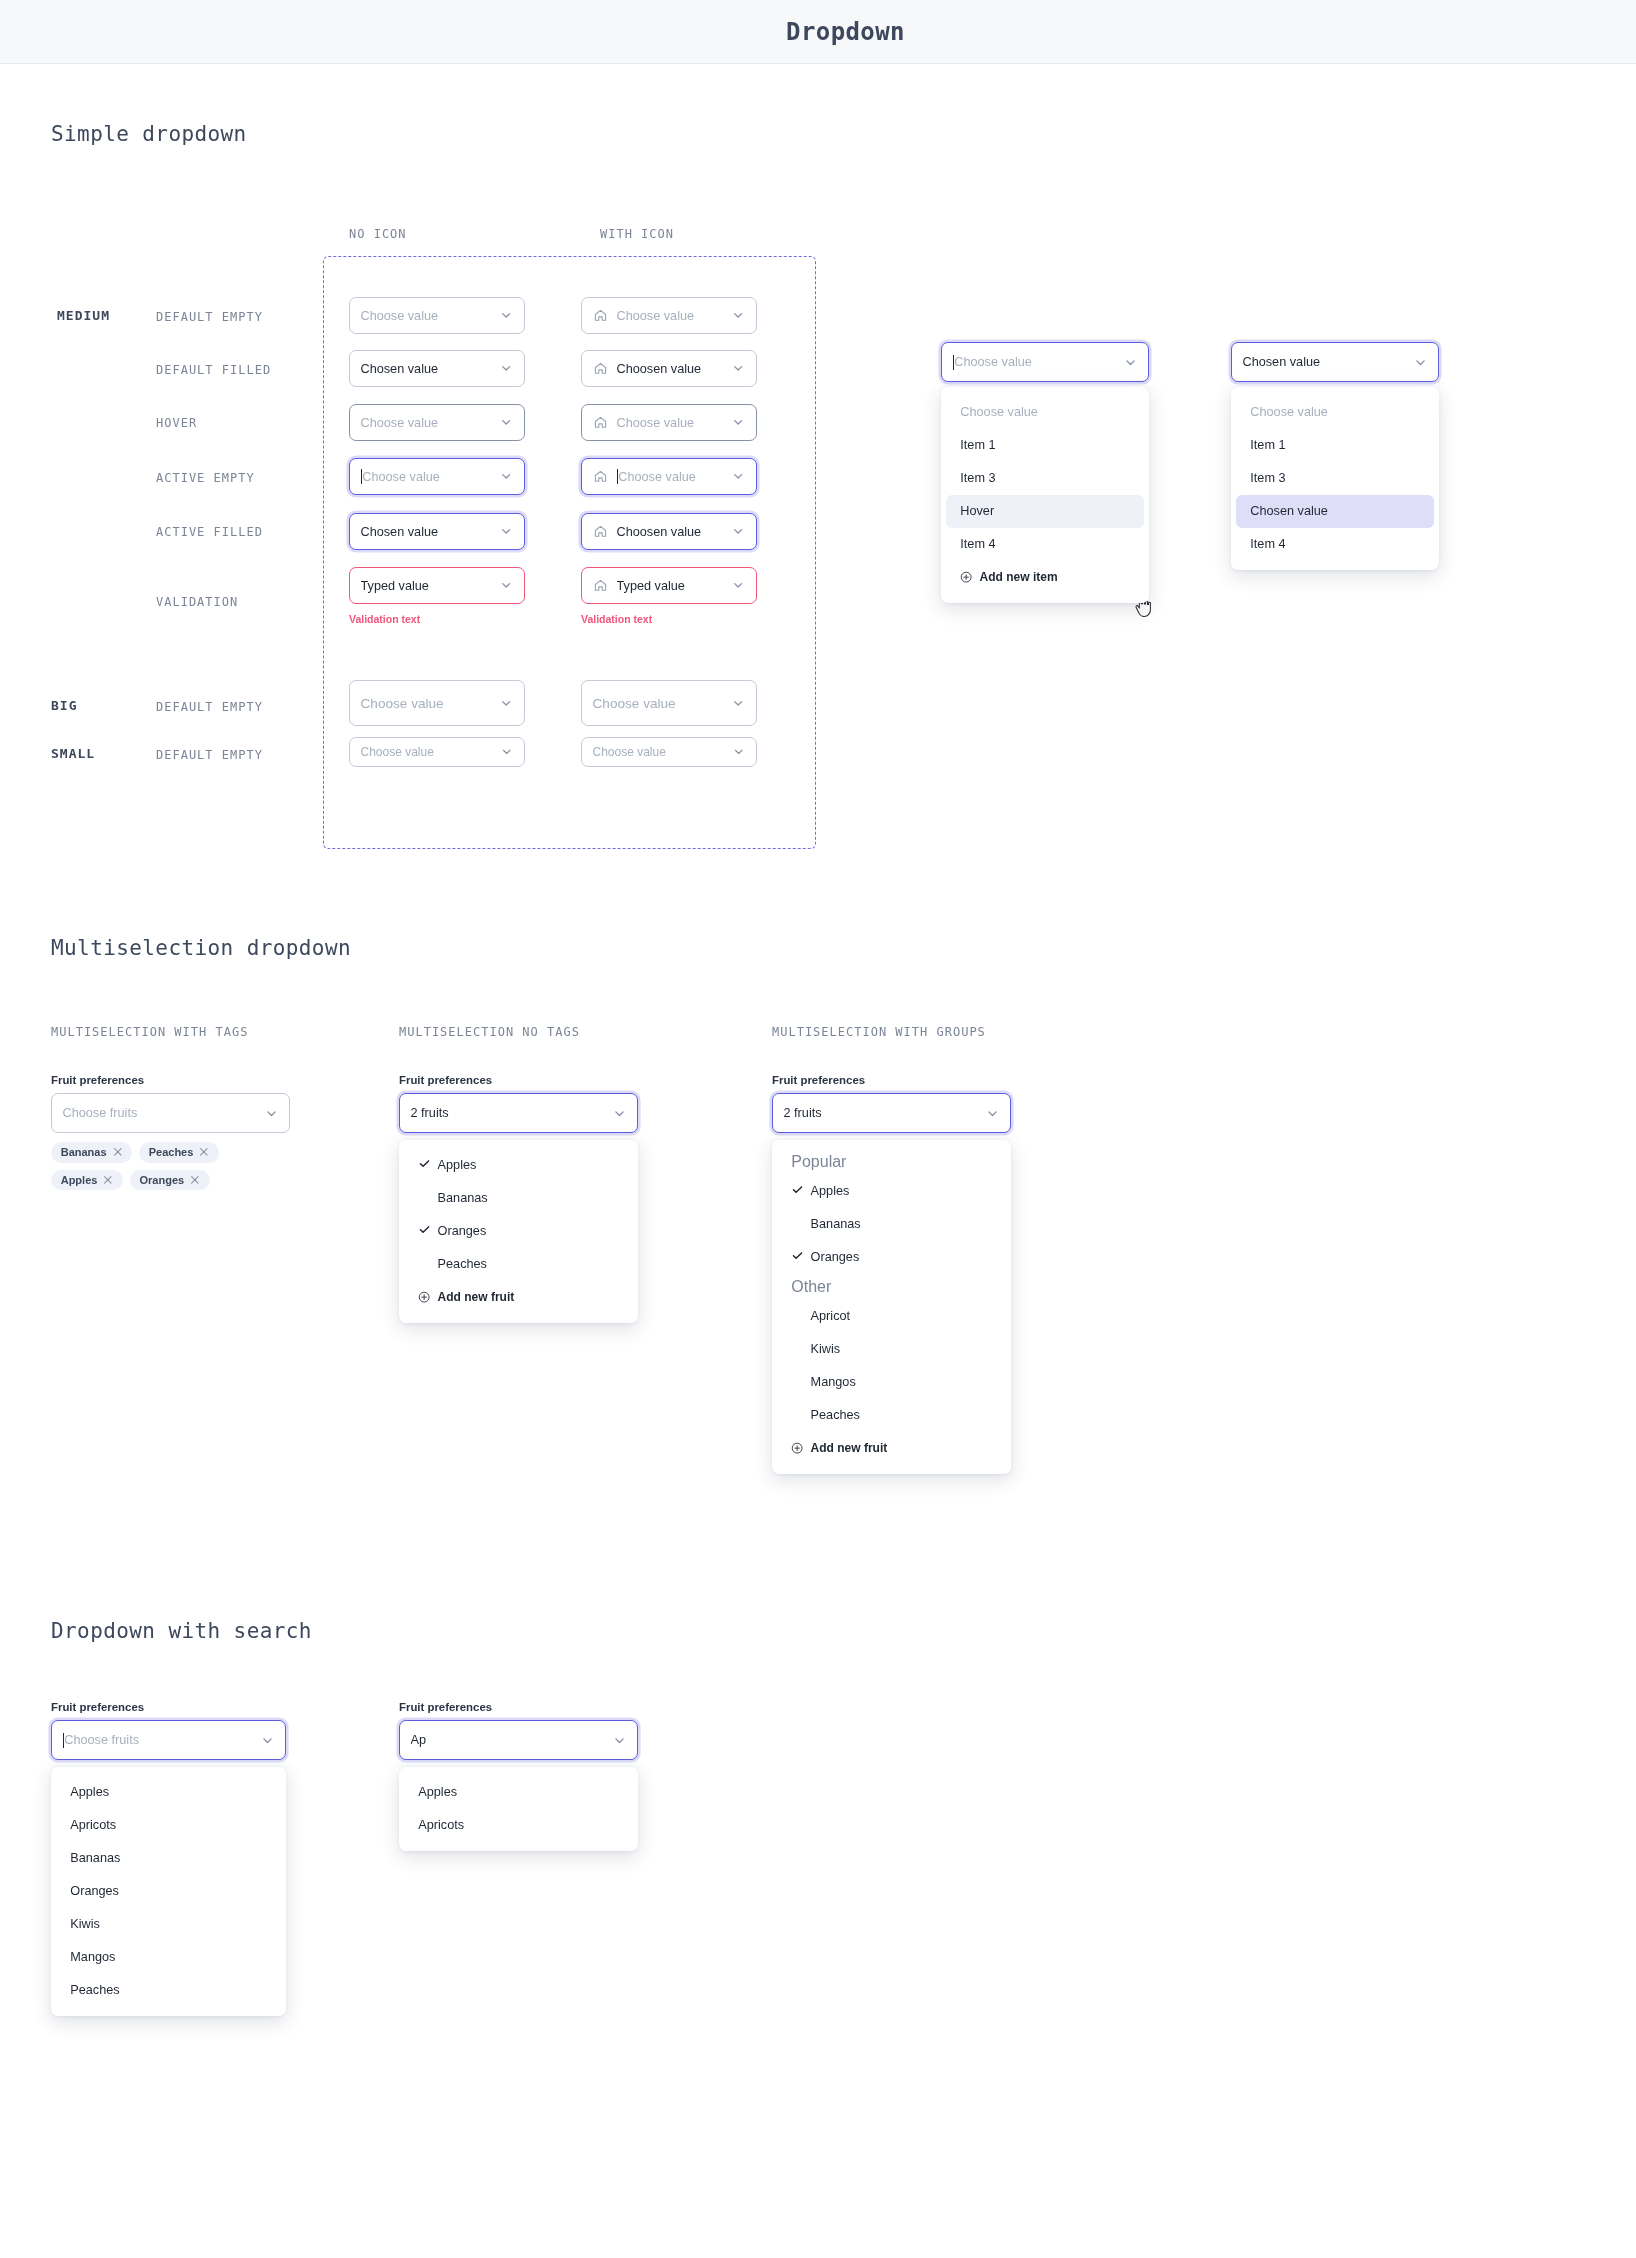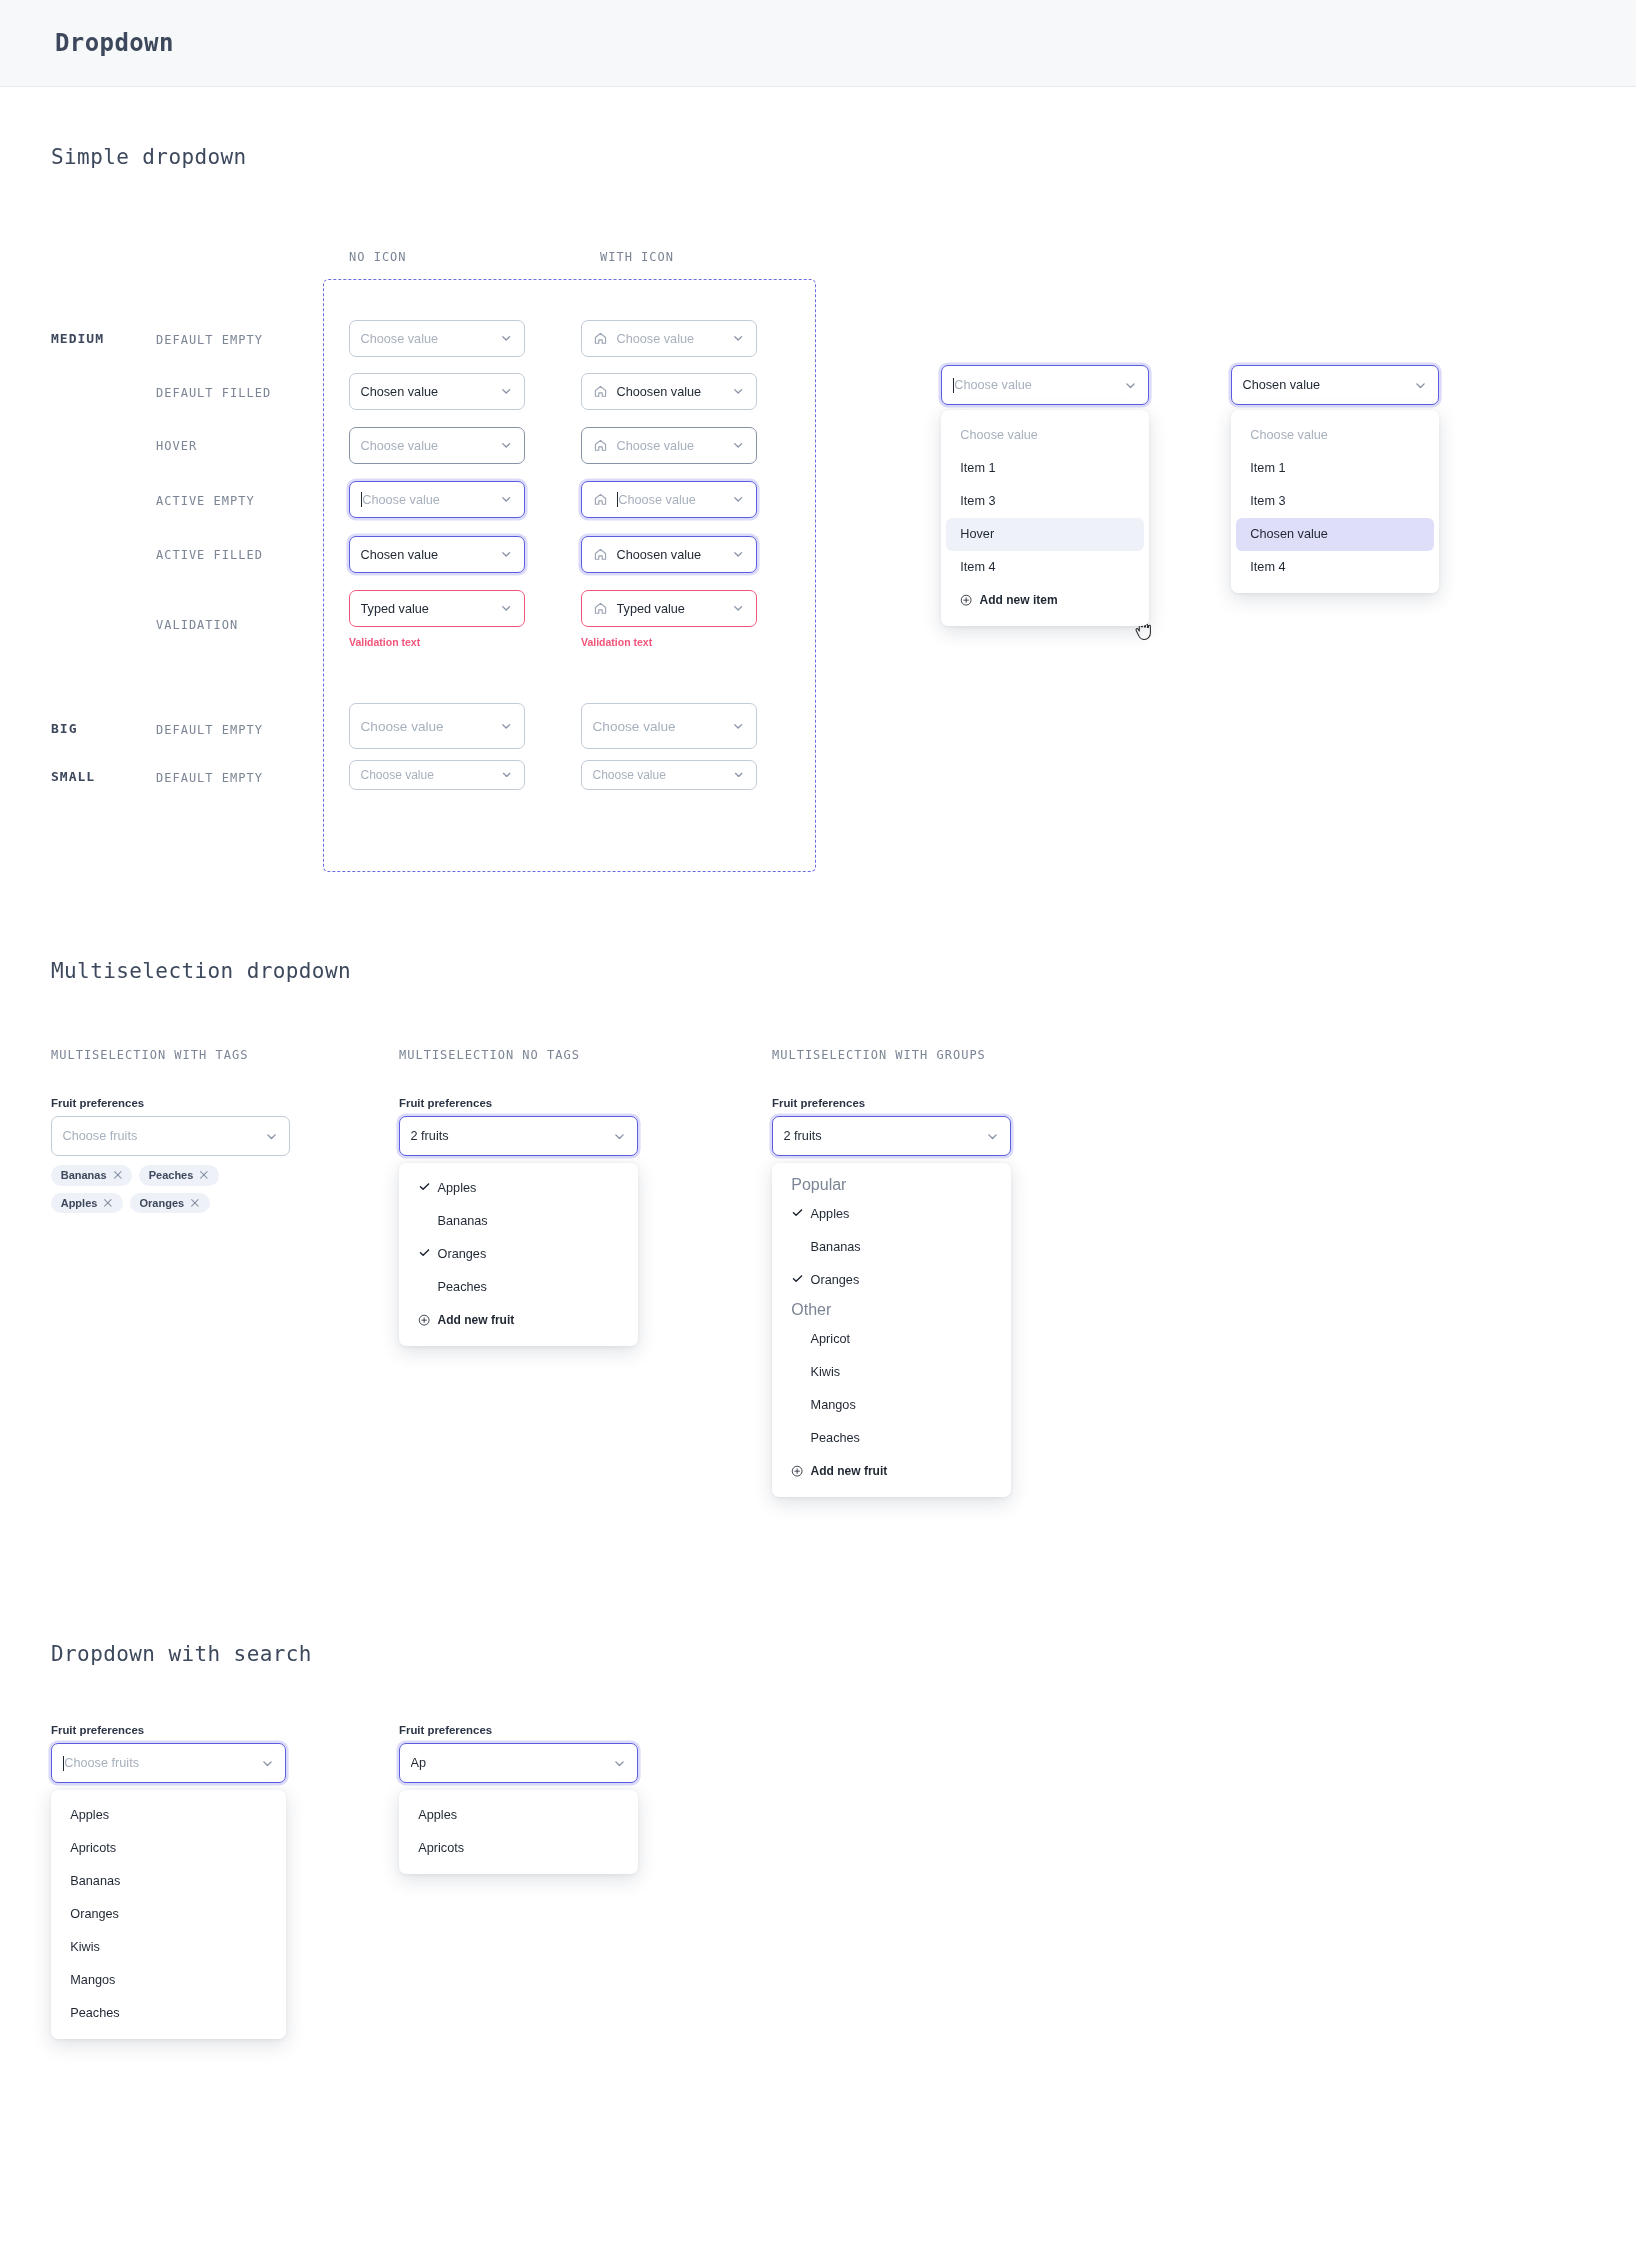--- a/index.html
+++ b/index.html
@@ -7,26 +7,27 @@
     width: 1636px;
     background: #ffffff;
     font-family: "Liberation Sans", sans-serif;
     color: #2b3445;
     -webkit-font-smoothing: antialiased;
   }
   body { position: relative; width: 1636px; min-height: 2259px; }
 
   
   .page-header {
-    height: 87px;
+    height: 64px;
     background: #f7f8fa;
     border-bottom: 0.9px solid #e7ebf0;
     display: flex;
     align-items: center;
     padding-left: 55px;
+    justify-content: center;
   }
   .page-header h1 {
     font-family: "DejaVu Sans Mono", monospace;
     font-size: 24px;
     font-weight: bold;
     letter-spacing: 0.4px;
     color: #3d485c;
   }
 
   .content { padding: 0 51px; }
@@ -171,21 +172,21 @@
 
 <h2 class="section-title" style="margin-top:58px;">Simple dropdown</h2>
 
 <div id="simple-block">
 
   <div class="col-header label-mono" style="left:298px; top:81px;">NO ICON</div>
   <div class="col-header label-mono" style="left:549px; top:81px;">WITH ICON</div>
 
   <div class="dashed-box" style="left:272px; top:110px; width:493px; height:593px;"></div>
 
-  <div class="label-mono strong abs" style="left:0px; top:162px;">MEDIUM</div>
+  <div class="label-mono strong abs" style="left:6px; top:162px;">MEDIUM</div>
   <div class="label-mono strong abs" style="left:0px; top:552px;">BIG</div>
   <div class="label-mono strong abs" style="left:0px; top:600px;">SMALL</div>
 
   <div class="label-mono abs" style="left:105px; top:164px;">DEFAULT EMPTY</div>
   <div class="label-mono abs" style="left:105px; top:217px;">DEFAULT FILLED</div>
   <div class="label-mono abs" style="left:105px; top:270px;">HOVER</div>
   <div class="label-mono abs" style="left:105px; top:325px;">ACTIVE EMPTY</div>
   <div class="label-mono abs" style="left:105px; top:379px;">ACTIVE FILLED</div>
   <div class="label-mono abs" style="left:105px; top:434px;margin-top:15px;">VALIDATION</div>
   <div class="label-mono abs" style="left:105px; top:554px;">DEFAULT EMPTY</div>

